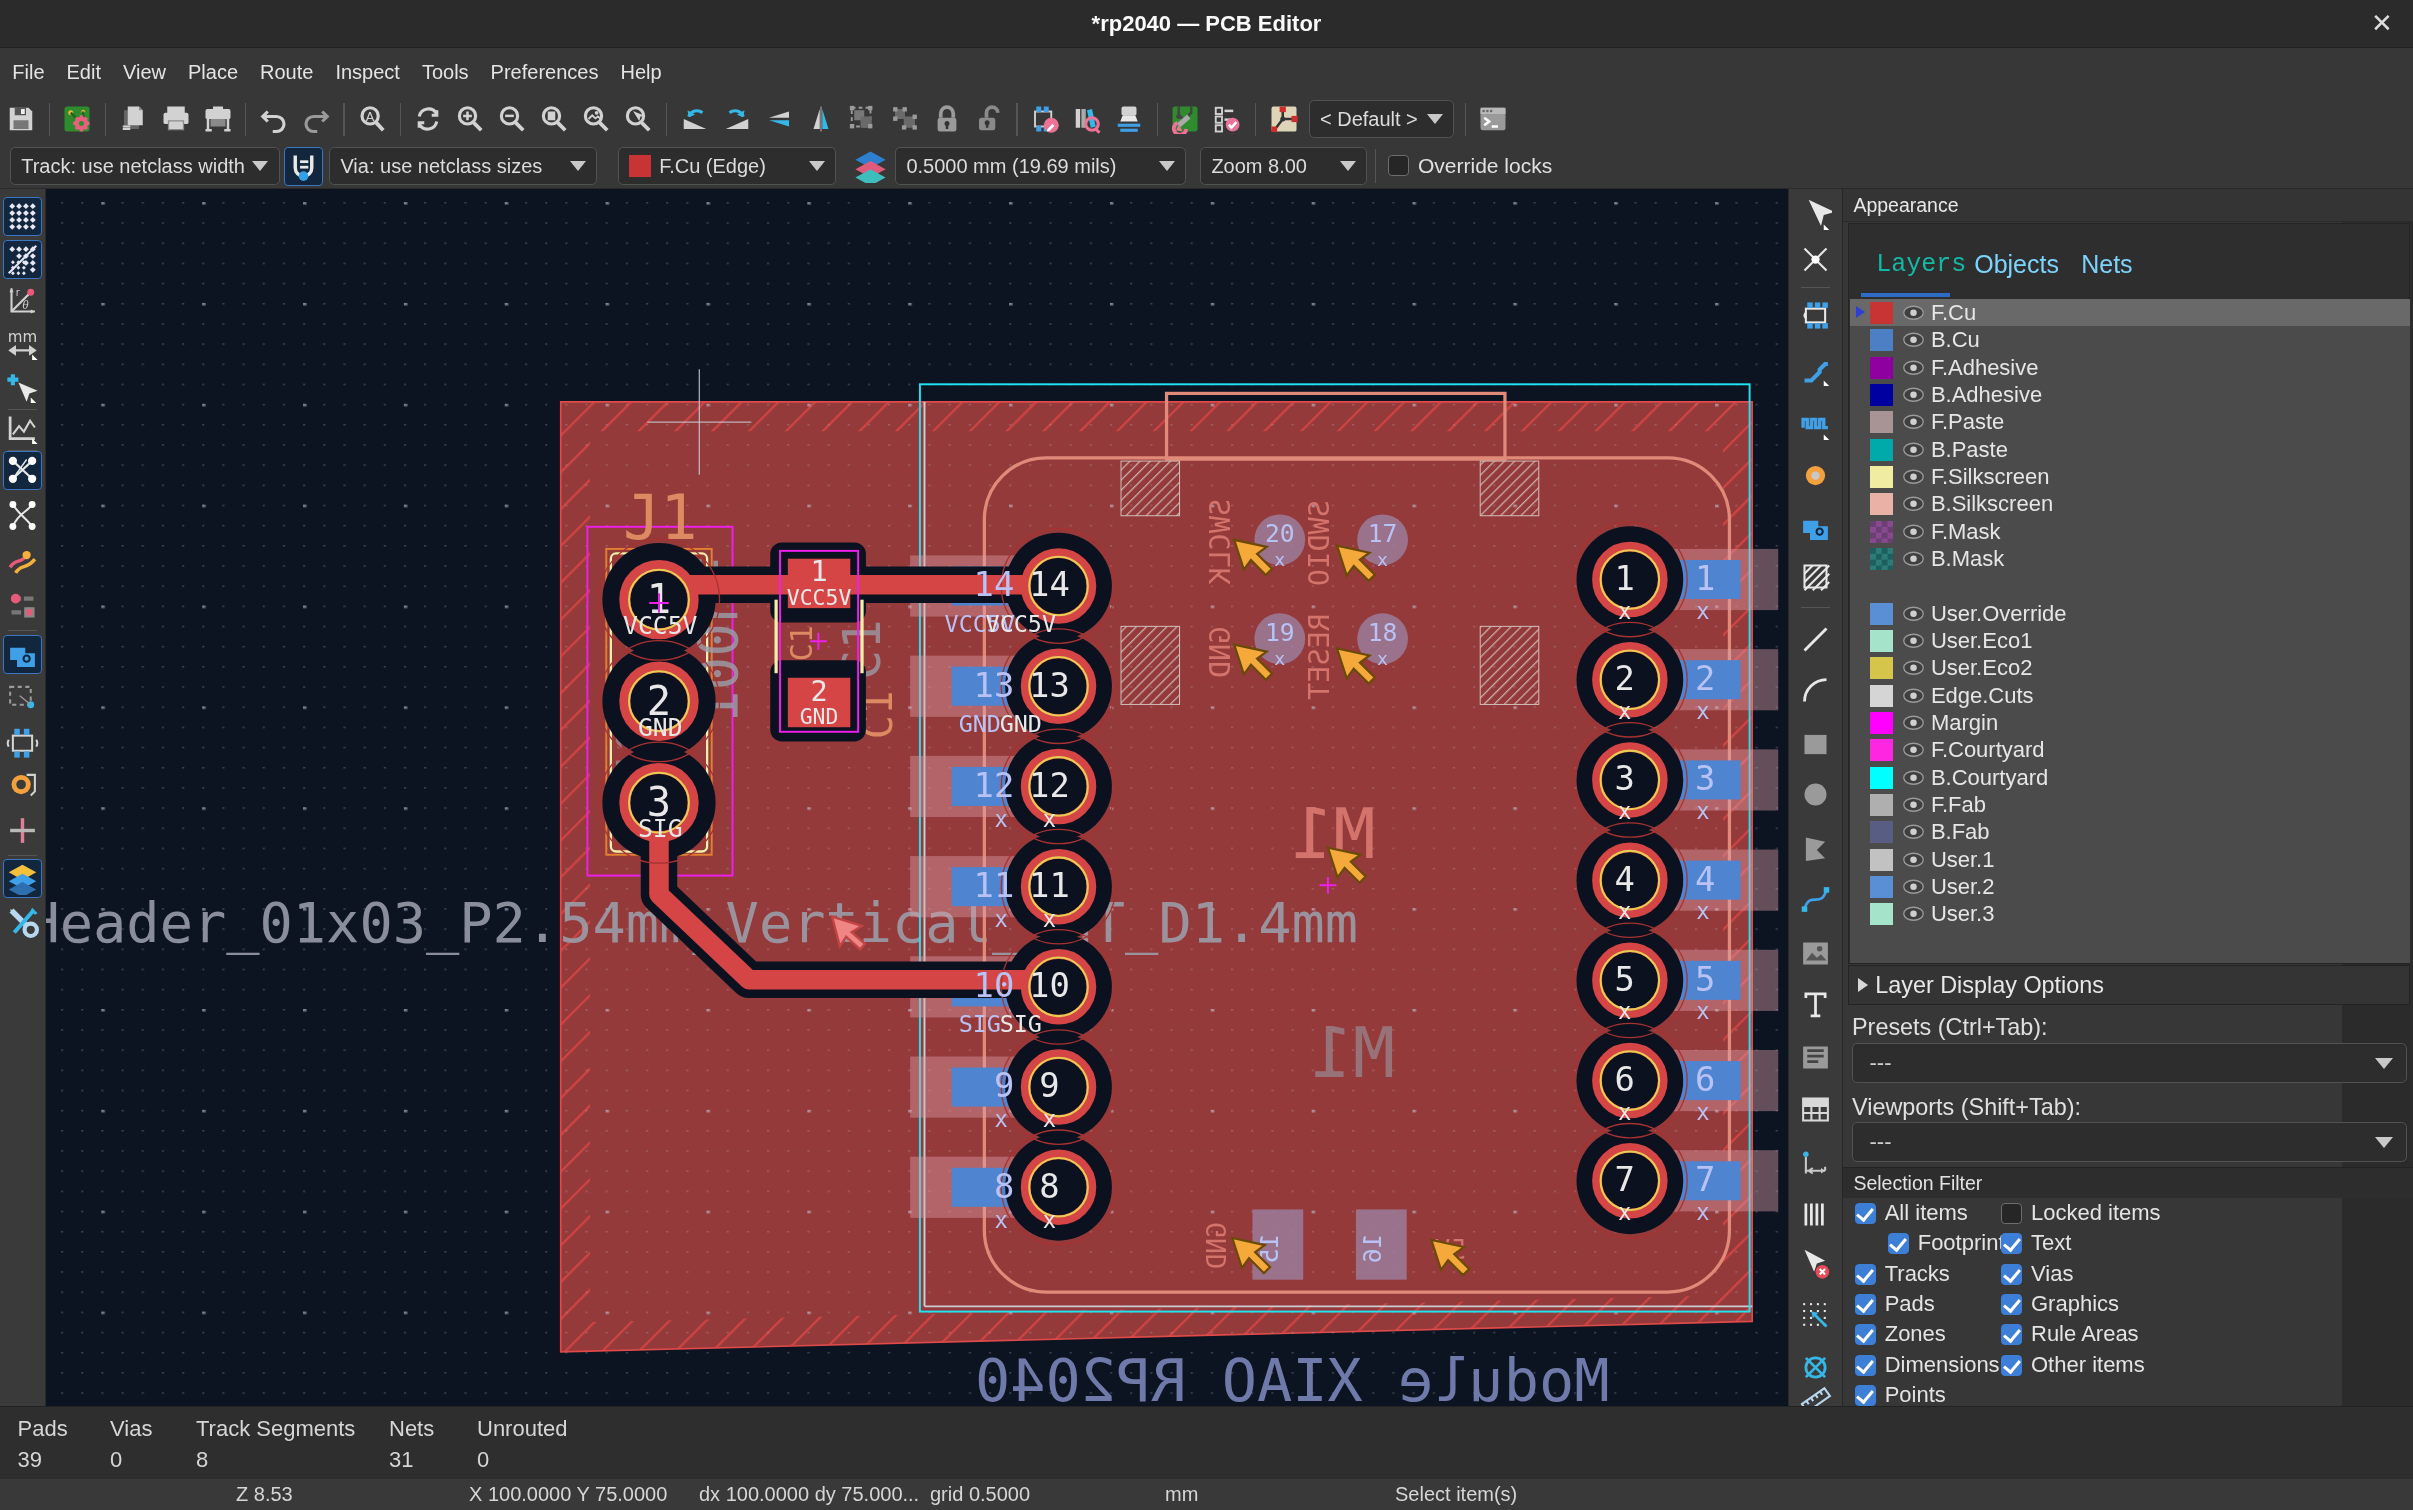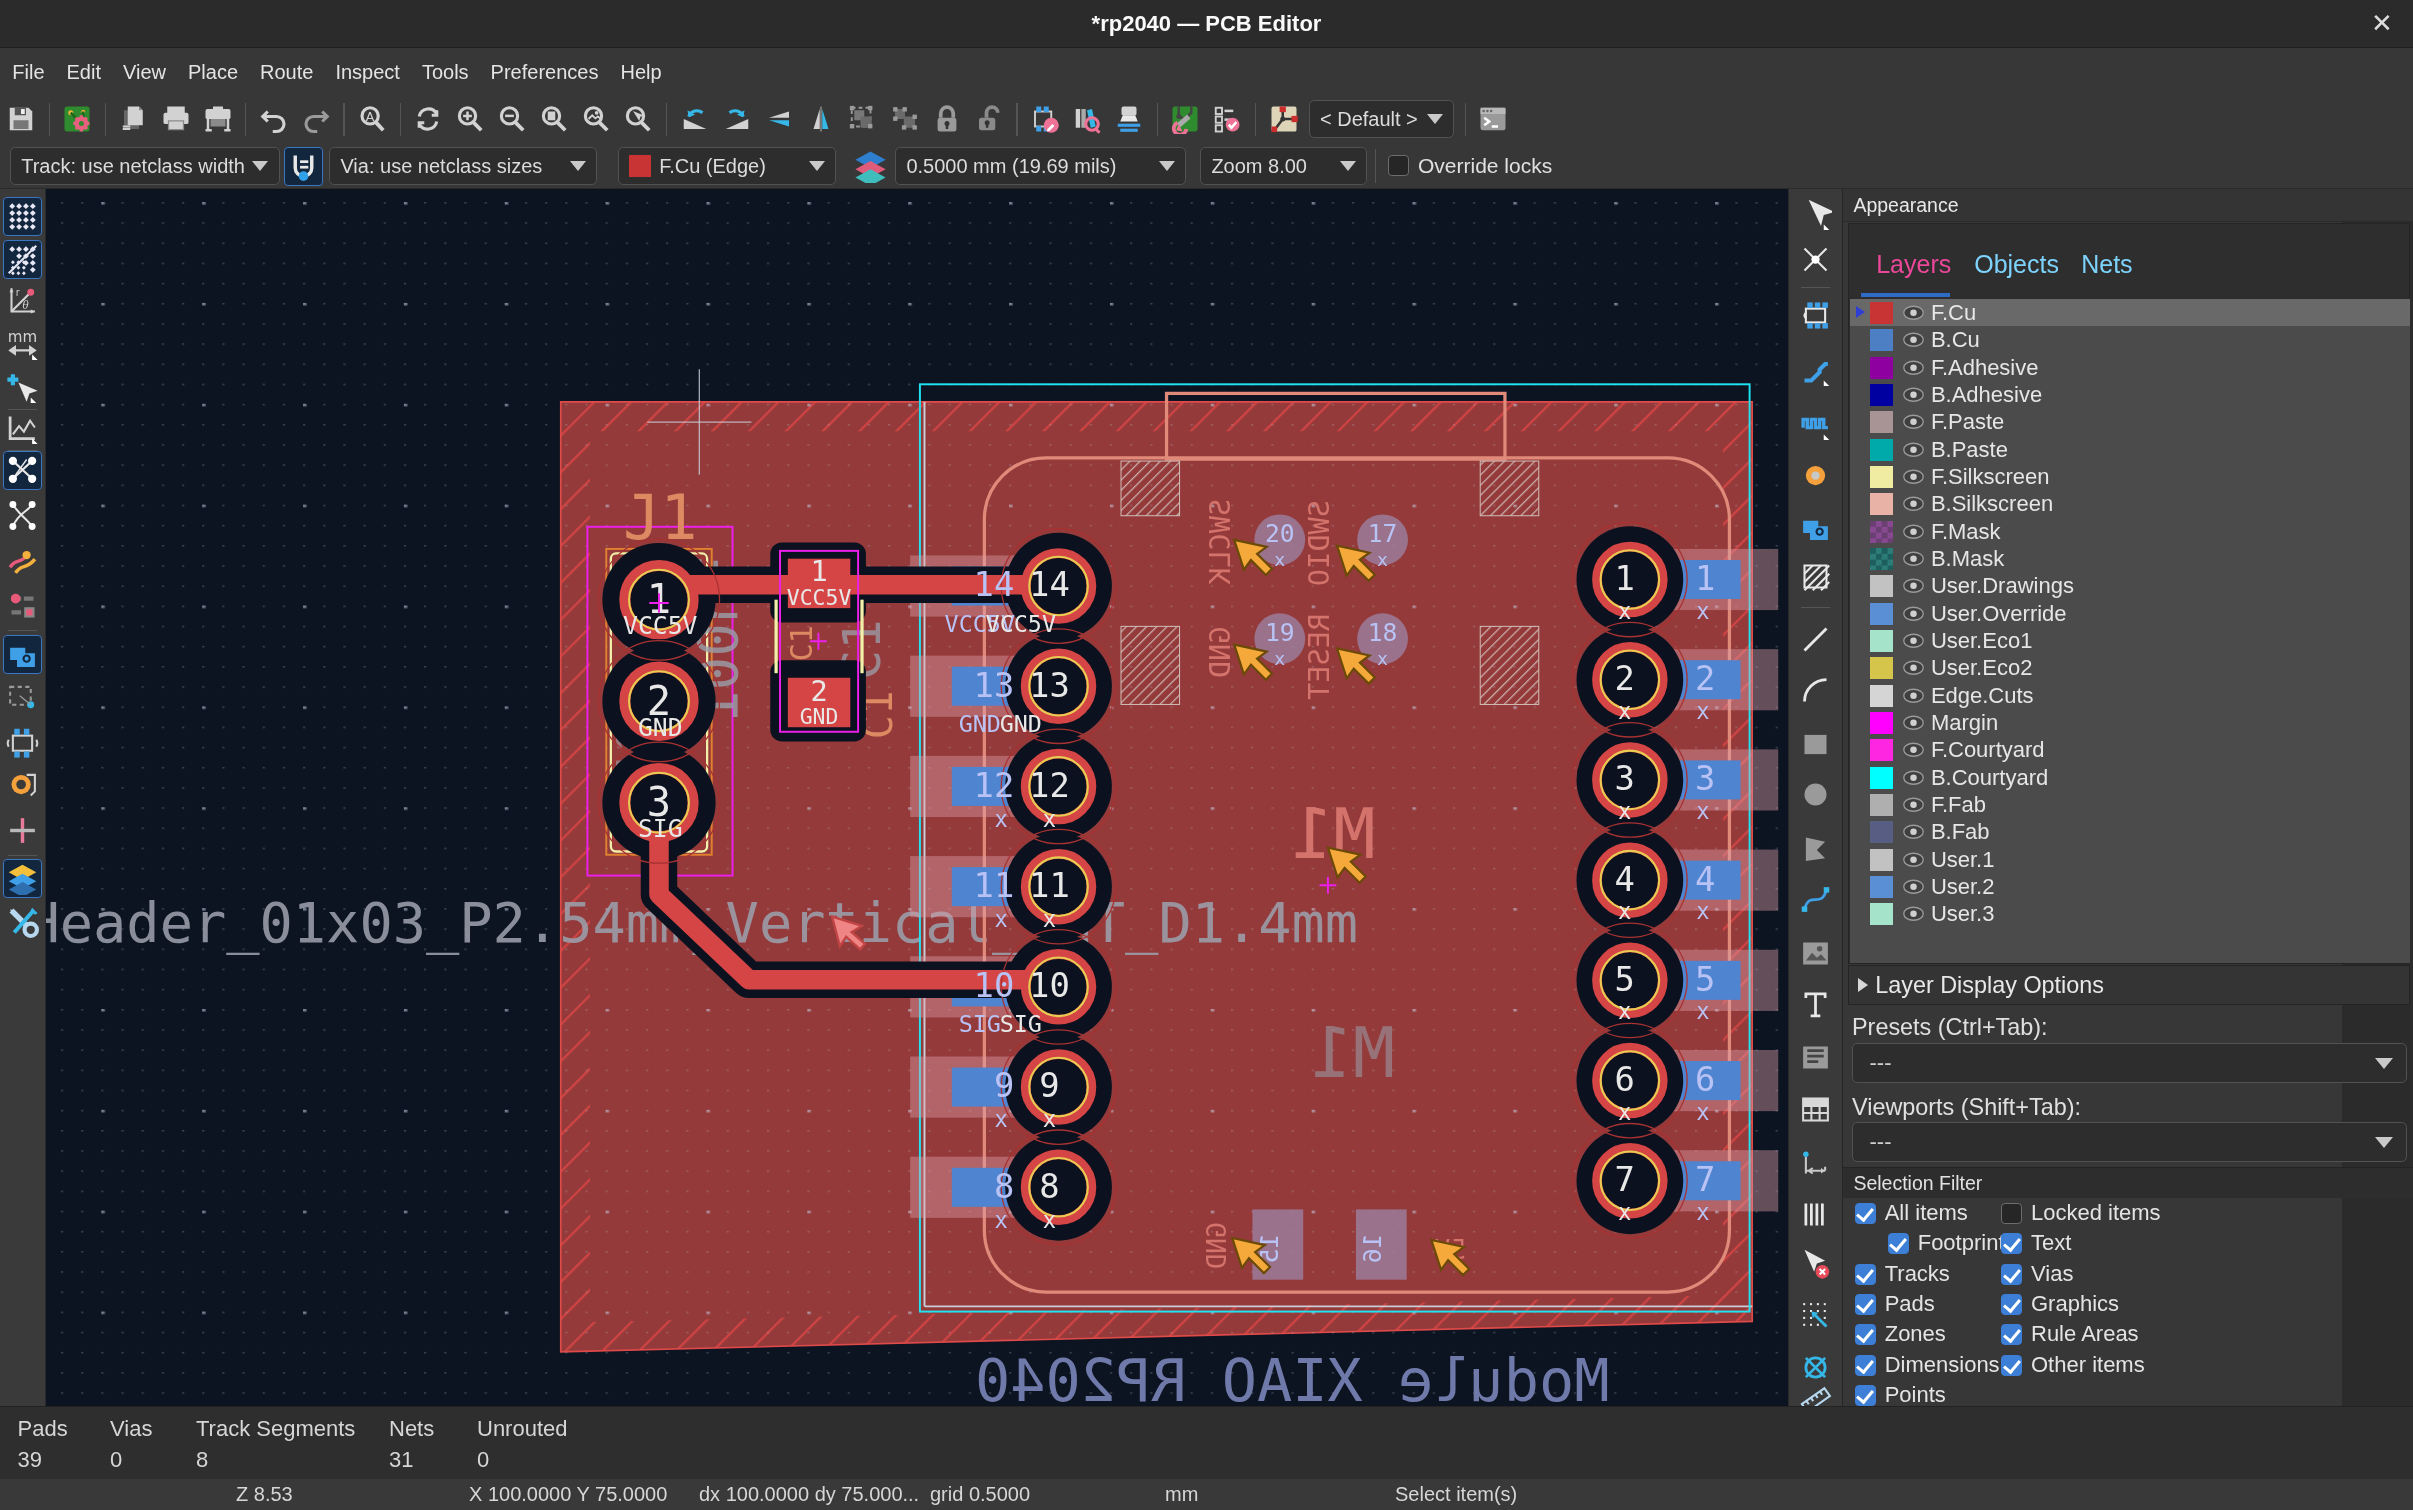--- a/index.html
+++ b/index.html
@@ -1151,28 +1151,20 @@
             <span class="lname">F.Mask</span>
           </div>
           <div class="lrow" style="top: 246px;">
             <span class="swatch" style="background:#1d5e5e; background-image:linear-gradient(45deg,#2d7d78 25%,transparent 25%,transparent 75%,#2d7d78 75%),linear-gradient(45deg,#2d7d78 25%,transparent 25%,transparent 75%,#2d7d78 75%); background-size:11.7px 11.7px; background-position:0 0,5.9px 5.9px;"></span>
             <span class="eye"><svg viewBox="0 0 32 30" width="21" height="19.5">
                 <ellipse cx="16" cy="15" rx="15" ry="10" fill="#3f3f3f" stroke="#9a9a9a" stroke-width="2"></ellipse>
                 <circle cx="16" cy="15" r="5" fill="#cfcfcf"></circle>
               </svg></span>
             <span class="lname">B.Mask</span>
           </div>
-          <div class="lrow" style="top: 273px;">
-            <span class="swatch" style="background:#c2c2c2;"></span>
-            <span class="eye"><svg viewBox="0 0 32 30" width="21" height="19.5">
-                <ellipse cx="16" cy="15" rx="15" ry="10" fill="#3f3f3f" stroke="#9a9a9a" stroke-width="2"></ellipse>
-                <circle cx="16" cy="15" r="5" fill="#cfcfcf"></circle>
-              </svg></span>
-            <span class="lname">User.Drawings</span>
-          </div>
           <div class="lrow" style="top: 301px;">
             <span class="swatch" style="background:#5a8fd5;"></span>
             <span class="eye"><svg viewBox="0 0 32 30" width="21" height="19.5">
                 <ellipse cx="16" cy="15" rx="15" ry="10" fill="#3f3f3f" stroke="#9a9a9a" stroke-width="2"></ellipse>
                 <circle cx="16" cy="15" r="5" fill="#cfcfcf"></circle>
               </svg></span>
             <span class="lname">User.Override</span>
           </div>
           <div class="lrow" style="top: 328px; text-align: right;">
             <span class="swatch" style="background:#a5e3cb;"></span>
@@ -1256,21 +1248,21 @@
           </div>
           <div class="lrow" style="top: 601px;">
             <span class="swatch" style="background:#a5e3cb;"></span>
             <span class="eye"><svg viewBox="0 0 32 30" width="21" height="19.5">
                 <ellipse cx="16" cy="15" rx="15" ry="10" fill="#3f3f3f" stroke="#9a9a9a" stroke-width="2"></ellipse>
                 <circle cx="16" cy="15" r="5" fill="#cfcfcf"></circle>
               </svg></span>
             <span class="lname">User.3</span>
           </div>
         </div>
-    <div class="tab" style="left: 27px; color: #ec4899;">Layers</div>
+    <div class="tab" style="left: 27px; color: #14b8a6; font-family: Liberation Mono, monospace;">Layers</div>
         <div class="tab" style="left: 125px;">Objects</div>
         <div class="tab" style="left: 232px;">Nets</div>
         <div class="tab-underline" style="left: 11.7px; width: 89px;"></div>
       </div>
     <div class="ldo">Layer Display Options</div>
     <div class="plabel" style="top:825px;">Presets (Ctrl+Tab):</div>
     <div class="pselect" style="top:854px;">
       <span>---</span><span class="arrow"></span>
     </div>
     <div class="plabel" style="top:905px;">Viewports (Shift+Tab):</div>

